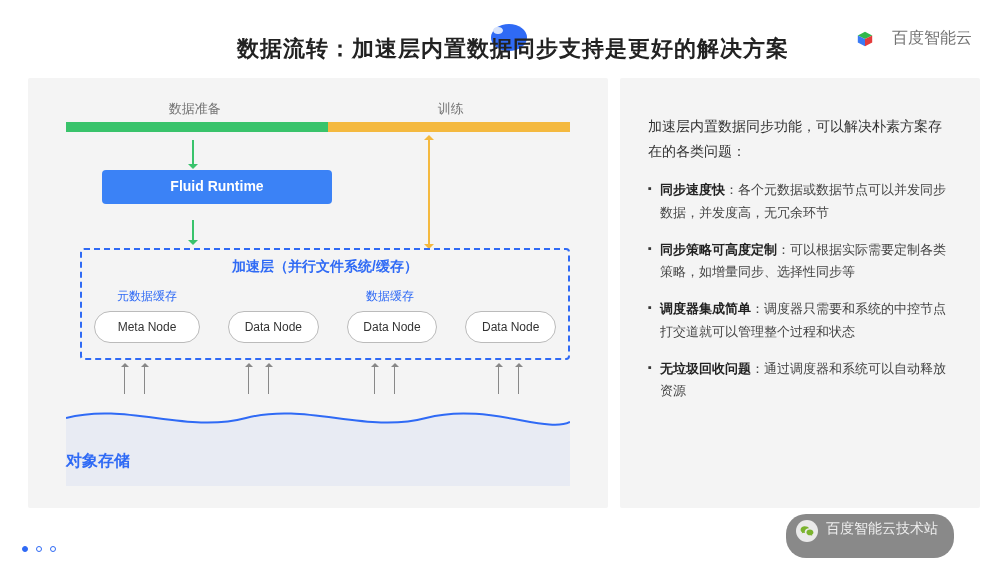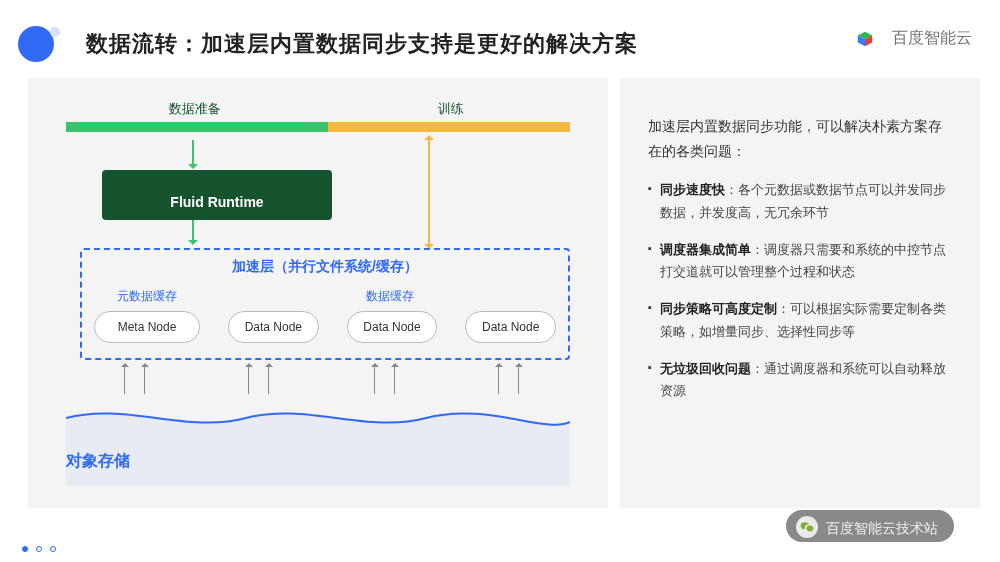--- a/index.html
+++ b/index.html
@@ -6,21 +6,21 @@
   body {
     width: 1000px; height: 562px;
     font-family: "Microsoft YaHei", "PingFang SC", sans-serif;
     background: #fff;
     position: relative;
     overflow: hidden;
     color: #333;
   }
   .header {
     position: absolute; top: 24px; left: 0; right: 0; height: 40px;
-    display: flex; align-items: center;
+    display: flex; align-items: center; flex-direction: column;
   }
   .dot-big {
     width: 36px; height: 36px; border-radius: 50%;
     background: #2f6af5; margin-left: 18px;
   }
   .dot-sm {
     width: 10px; height: 10px; border-radius: 50%;
     background: #d6e2fb; margin-left: -4px; margin-top: -24px;
   }
   .title {
@@ -35,21 +35,21 @@
   .brand-cube { width: 18px; height: 18px; position: relative; }
   .brand-cube svg { width: 18px; height: 18px; }
 
   
   .diagram {
     position: absolute; left: 28px; top: 78px;
     width: 580px; height: 430px;
     background: #f4f4f4; border-radius: 2px;
     padding: 22px 38px 16px;
   }
-  .stage-labels { display: flex; font-size: 13px; color: #14532d; gap: 8px; }
+  .stage-labels { display: flex; font-size: 13px; color: #737373; gap: 8px; }
   .stage-labels .sl1 { flex: 1.08; text-align: center; }
   .stage-labels .sl2 { flex: 1; text-align: center; }
   .stage-bar { display: flex; height: 10px; margin-top: 4px; }
   .stage-bar .b1 { flex: 1.08; background: #39c36b; }
   .stage-bar .b2 { flex: 1; background: #f4b93f; }
 
   
   .arrow-down-g {
     position: absolute; left: 164px; top: 62px; width: 2px; height: 28px; background: #39c36b;
   }
@@ -64,22 +64,22 @@
     content: ""; position: absolute; top: -6px; left: -4px;
     border: 5px solid transparent; border-bottom-color: #f4b93f;
   }
   .arrow-up-o::after {
     content: ""; position: absolute; bottom: -6px; left: -4px;
     border: 5px solid transparent; border-top-color: #f4b93f;
   }
 
   .runtime-box {
     position: absolute; top: 92px; left: 74px;
-    width: 230px; background: #14532d; color: #fff;
-    text-align: center; padding: 24px 10px 10px; border-radius: 4px;
+    width: 230px; background: #3b82f6; color: #fff;
+    text-align: center; padding: 8px 10px 10px; border-radius: 4px;
     font-size: 13px;
   }
   .runtime-box .rt-title { font-weight: 700; font-size: 14px; }
   .runtime-box .rt-sub { font-size: 12px; margin-top: 2px; }
 
   .arrow-down-g2 {
     position: absolute; left: 164px; top: 142px; width: 2px; height: 24px; background: #39c36b;
   }
   .arrow-down-g2::after {
     content: ""; position: absolute; bottom: -6px; left: -4px;
@@ -158,24 +158,24 @@
   
   .pager {
     position: absolute; left: 22px; bottom: 10px;
     display: flex; gap: 8px; align-items: center;
   }
   .pdot { width: 6px; height: 6px; border-radius: 50%; border: 1px solid #2f6af5; }
   .pdot.active { background: #2f6af5; }
 
   
   .wx-badge {
-    position: absolute; right: 46px; bottom: 20px;
+    position: absolute; right: 46px; bottom: 4px;
     background: rgba(40,40,40,0.55); color: #eee;
-    border-radius: 20px; padding: 6px 16px 4px 10px;
-    display: flex; align-items: flex-end; gap: 8px; font-size: 14px;
+    border-radius: 20px; padding: 6px 16px 16px 10px;
+    display: flex; align-items: flex-start; gap: 8px; font-size: 14px;
   }
   .wx-icon {
     width: 22px; height: 22px; border-radius: 50%; background: #eaeaea;
     display: flex; align-items: center; justify-content: center;
   }
 </style>
 </head>
 <body>
 
 <div class="header">
@@ -242,22 +242,22 @@
       <path d="M0,20 C60,4 120,36 180,20 C240,4 300,36 360,20 C420,4 480,36 504,24" fill="none" stroke="#2f6af5" stroke-width="2"></path>
     </svg>
     <div class="storage-label">对象存储</div>
   </div>
 </div>
 
 <div class="rpanel">
   <div class="intro">加速层内置数据同步功能，可以解决朴素方案存在的各类问题：</div>
   <ul>
     <li><span class="b">同步速度快</span><span>：各个元数据或数据节点可以并发同步数据，并发度高，无冗余环节</span></li>
+    <li><span class="b">同步策略可高度定制</span><span>：可以根据实际需要定制各类策略，如增量同步、选择性同步等</span></li>
     <li><span class="b">调度器集成简单</span><span>：调度器只需要和系统的中控节点打交道就可以管理整个过程和状态</span></li>
-    <li><span class="b">同步策略可高度定制</span><span>：可以根据实际需要定制各类策略，如增量同步、选择性同步等</span></li>
     <li><span class="b">无垃圾回收问题</span><span>：通过调度器和系统可以自动释放资源</span></li>
   </ul>
 </div>
 
 <div class="pager">
   <div class="pdot active"></div>
   <div class="pdot"></div>
   <div class="pdot"></div>
 </div>
 

